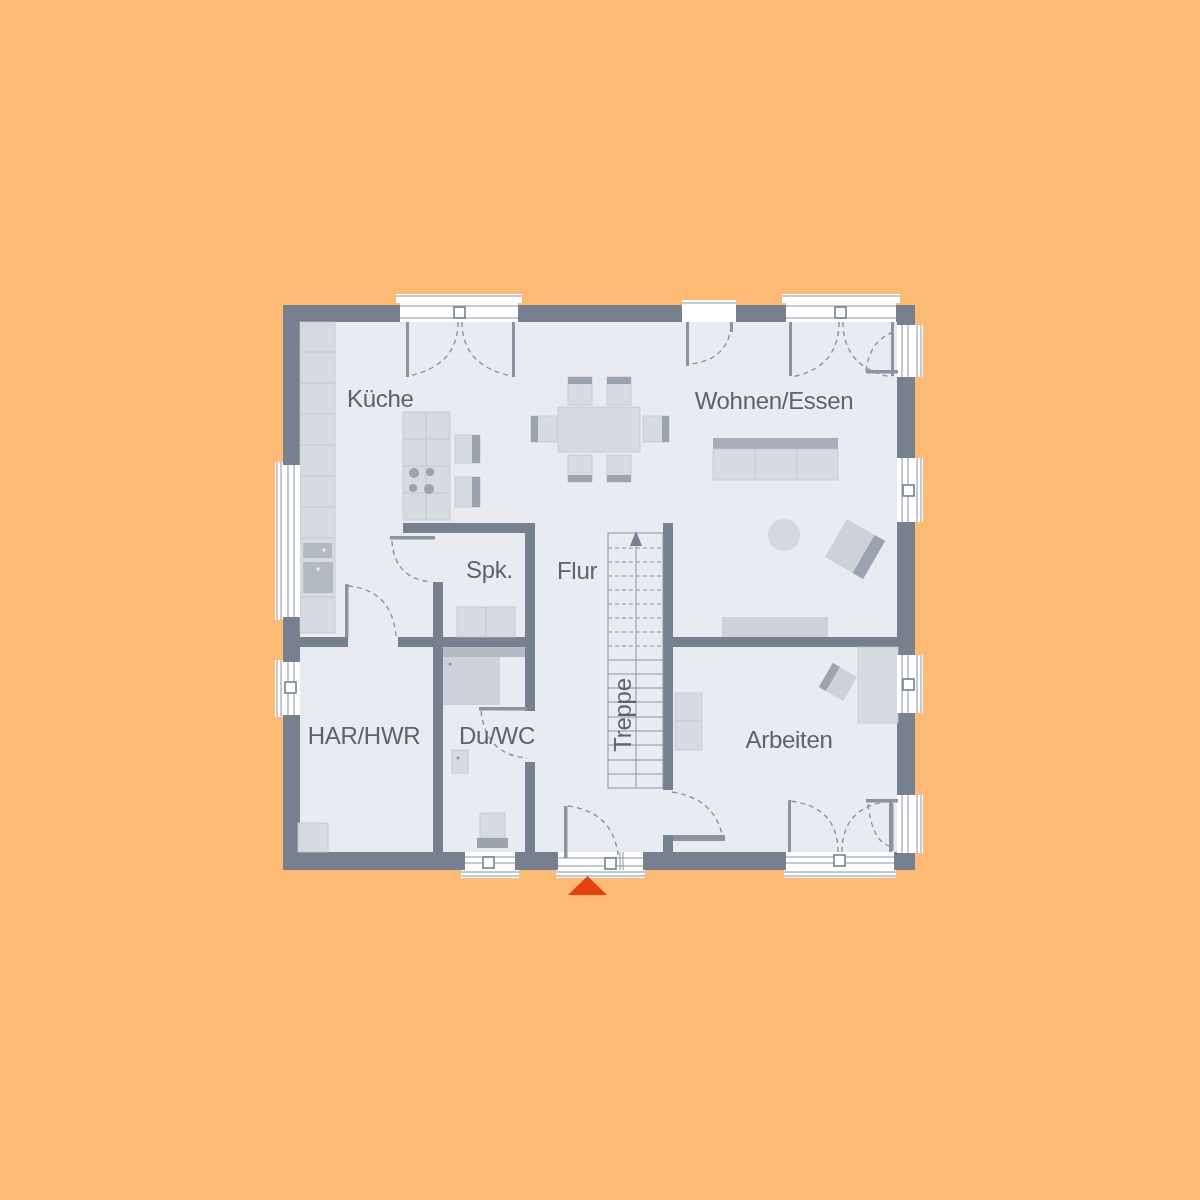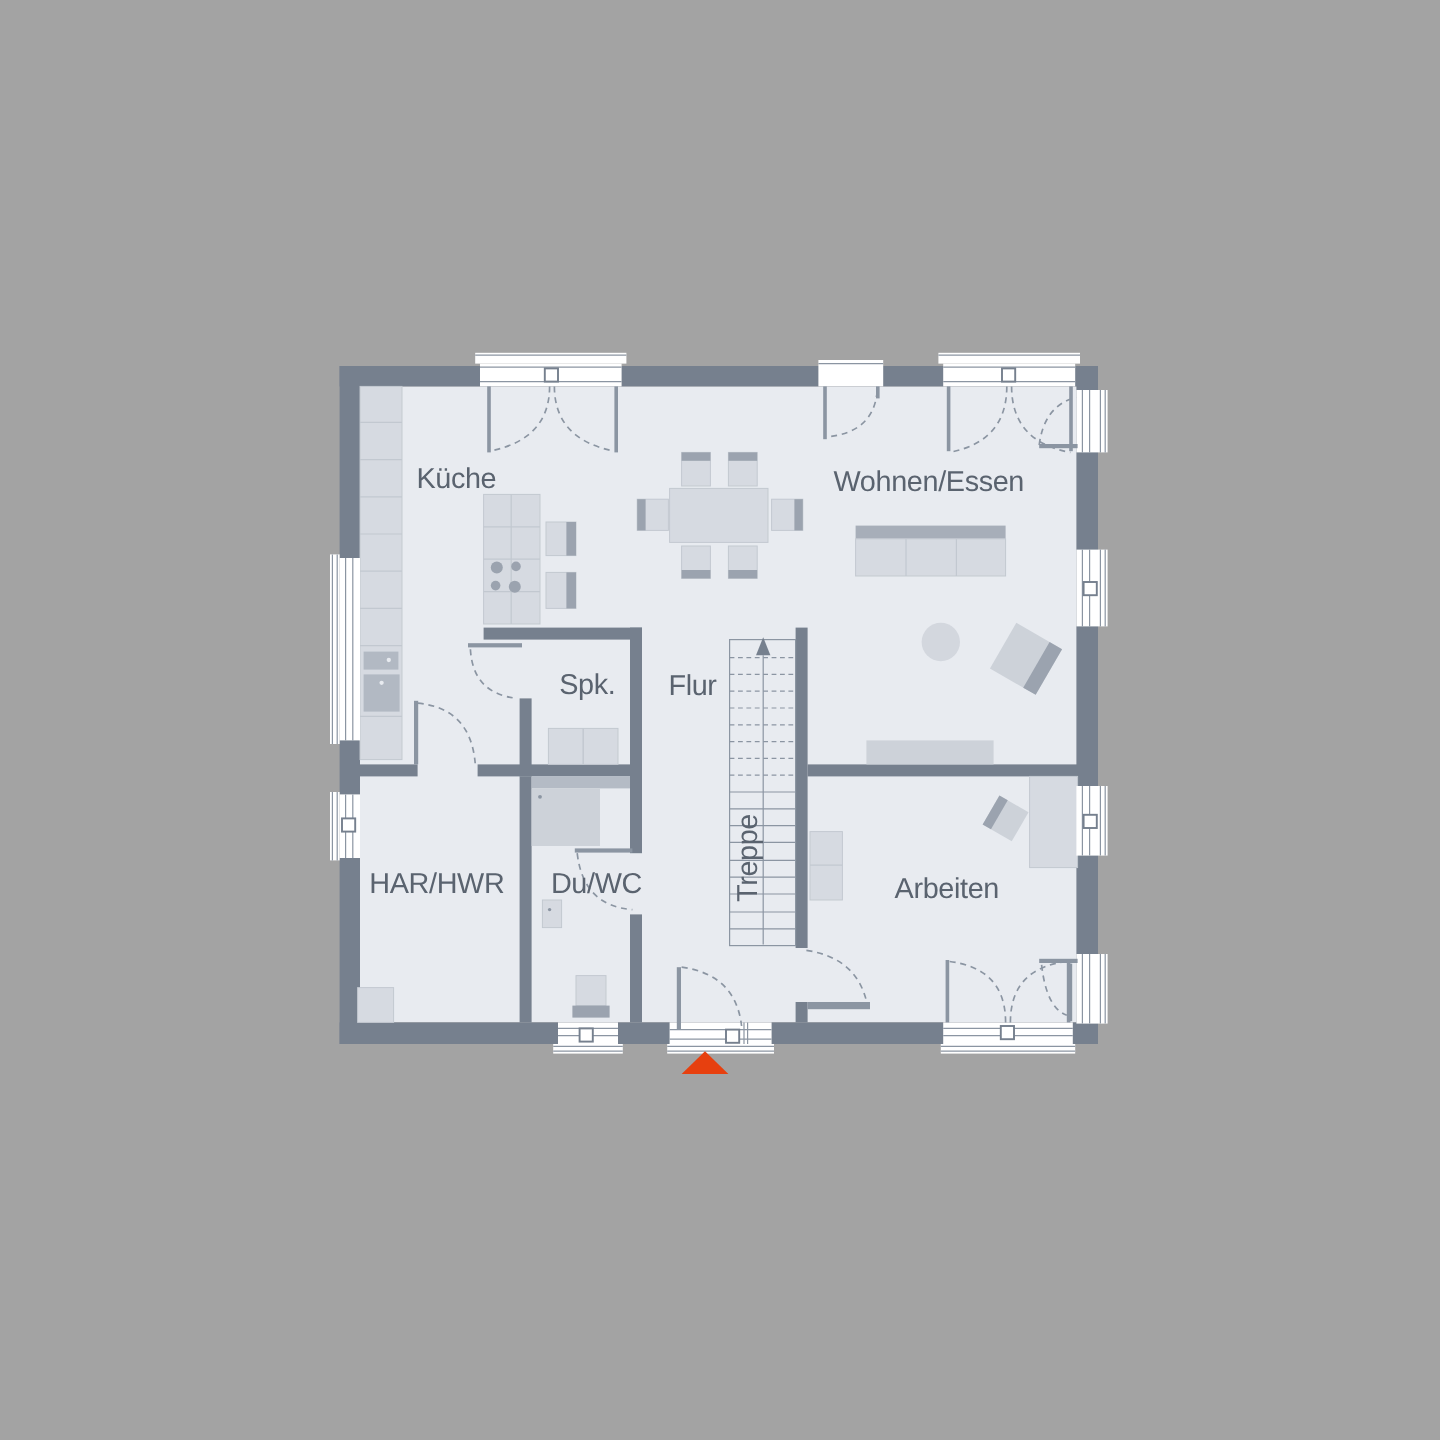--- a/index.html
+++ b/index.html
@@ -1,16 +1,16 @@
 <!DOCTYPE html>
 <html style="--wall: #76808e; --floor: #e8ebf0; --line: #8b95a2; --furn: #d6dae1; --furn_mid: #cdd2d9; --furn_dark: #9ba3af; --furn_edge: #c2c8d0; --appliance: #b2b9c3; --sofa_back: #a7aeb9; --text: #5a636f; --accent: #e7400f; --white: #ffffff;"><head>
 <meta charset="utf-8">
 <style>
   html,body{margin:0;padding:0;background:#ffffff;}
-  .page{position:relative;width:1200px;height:1200px;background:#a3a3a3;overflow:hidden;
+  .page{position:relative;width:1200px;height:1200px;background:#fdba74;overflow:hidden;
         font-family:"Liberation Sans",sans-serif;}
   svg{position:absolute;left:0;top:0;}
   .room-label{fill:var(--text,#5a636f);font-size:24px;font-family:"Liberation Sans",sans-serif;letter-spacing:-0.3px;}
   .wall{fill:var(--wall,#76808e);}
   .floor{fill:var(--floor,#e8ebf0);}
   .opening{fill:var(--white,#ffffff);}
   .glass{stroke:var(--line,#8b95a2);stroke-width:1;fill:none;}
   .leaf{fill:var(--line,#8b95a2);}
   .arc{stroke:var(--line,#8b95a2);stroke-width:1.4;stroke-dasharray:5 4;fill:none;}
   .marker{fill:var(--white,#ffffff);stroke:var(--wall,#76808e);stroke-width:1.6;}

